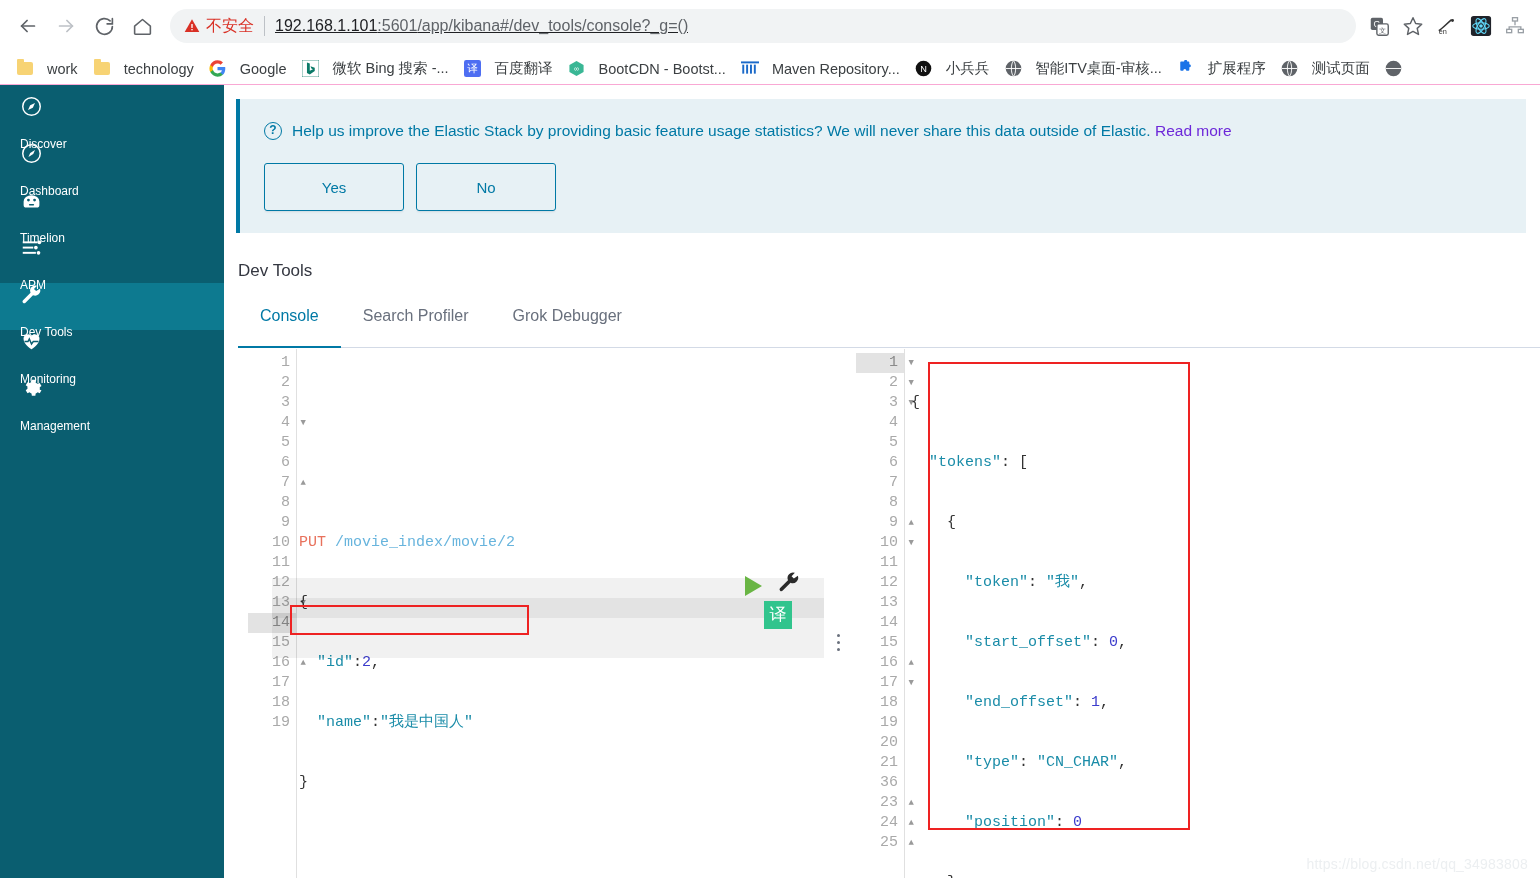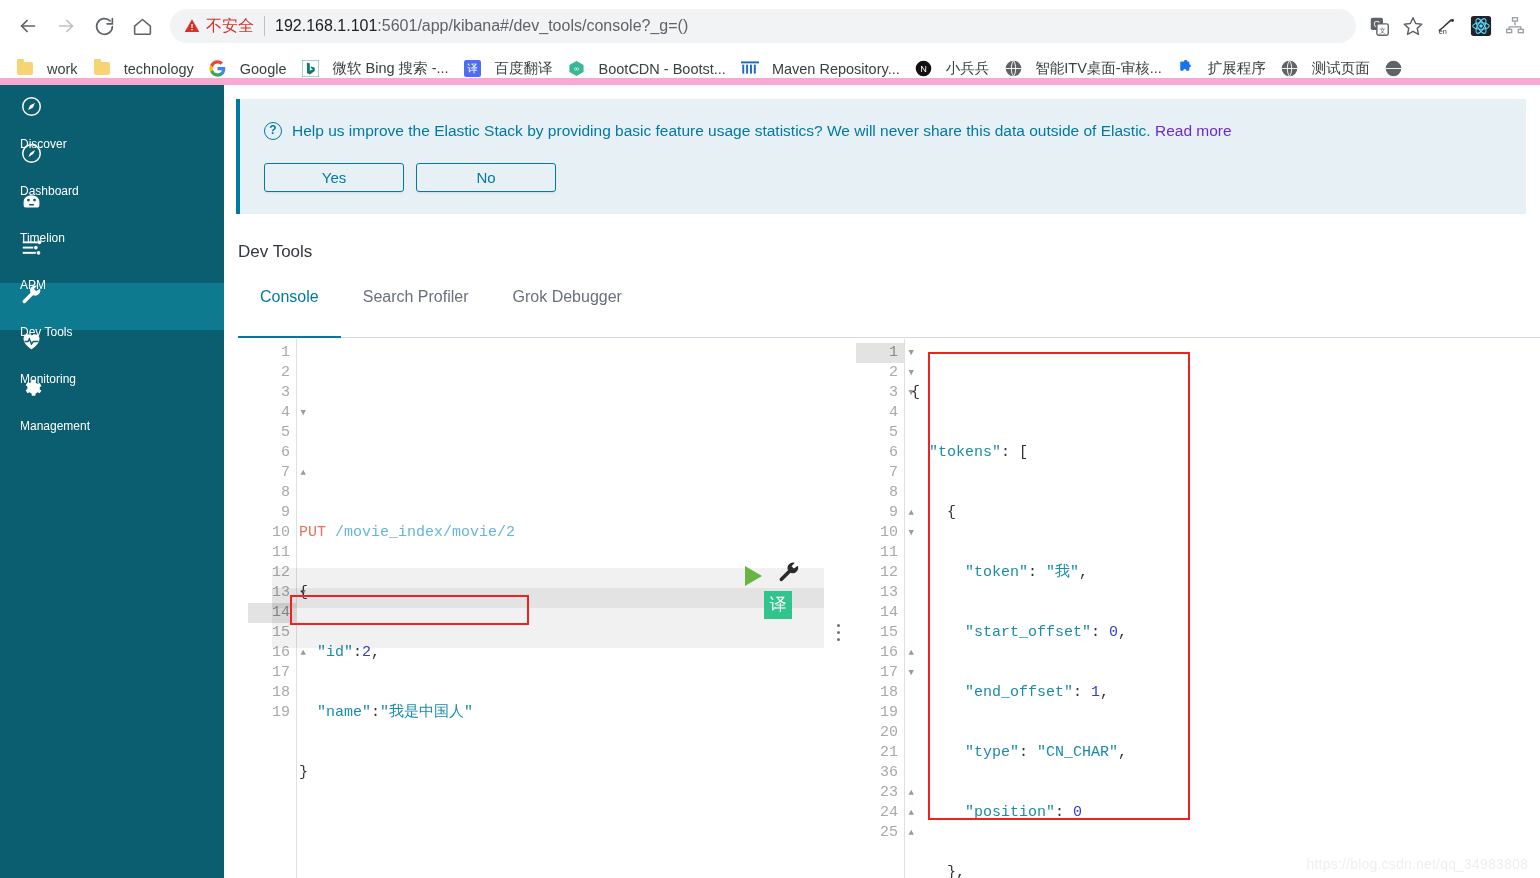--- a/index.html
+++ b/index.html
@@ -7,21 +7,21 @@
     width: 1540px; height: 878px;
     background: #fff;
     font-family: "Liberation Sans", sans-serif;
     overflow: hidden;
   }
 
   
   .browser-chrome {
     width: 1540px;
     background: #ffffff;
-    border-bottom: 7px solid #f9a8d4;
+    border-bottom: 1px solid #f9a8d4;
     height: 85px;
     position: relative;
   }
   .toolbar {
     height: 52px;
     display: flex;
     align-items: center;
     padding: 0 10px;
     gap: 2px;
   }
@@ -61,20 +61,21 @@
   }
   .omni-divider {
     width: 1px; height: 20px; background: #bdc1c6; margin: 0 10px;
     flex: 0 0 auto;
   }
   .url-text {
     font-size: 16px;
     white-space: nowrap;
     color: #202124;
     overflow: hidden;
+    text-decoration: underline;
   }
   .url-text .grey { color: #5f6368; }
 
   .tb-icons { display: flex; align-items: center; gap: 4px; flex: 0 0 auto; }
   .tb-icon {
     width: 30px; height: 30px;
     display: flex; align-items: center; justify-content: center;
     color: #5f6368;
   }
 
@@ -169,21 +170,21 @@
   }
   .q-ico {
     width: 18px; height: 18px; border: 1.6px solid #0079a5; border-radius: 50%;
     display:flex; align-items:center; justify-content:center;
     font-size: 12px; font-weight: 700; flex:0 0 auto; margin-top:1px;
   }
   .banner-link { text-decoration: none; color: #6d28d9; font-weight: 400; }
   .banner-btns { display: flex; gap: 12px; margin-top: 22px; }
   .btn-outline {
     min-width: 140px;
-    height: 29px;
+    height: 48px;
     border: 1px solid #0079a5;
     background: transparent;
     color: #0079a5;
     font-size: 15px;
     border-radius: 3px;
     font-family: "Liberation Sans", sans-serif;
     box-shadow: 0 2px 2px -1px rgba(152,162,179,0.3);
   }
 
   
@@ -191,21 +192,21 @@
     padding: 28px 0 0 14px;
   }
   .dt-title { font-size: 17px; color: #343741; font-weight: 400; }
   .dt-tabs {
     display: flex; gap: 0px;
     margin-top: 16px;
     border-bottom: 1px solid #d3dae6;
     padding-left: 0px;
   }
   .dt-tab {
-    padding: 10px 22px 31px 22px;
+    padding: 10px 22px 22px 22px;
     font-size: 16px;
     color: #69707d;
     position: relative;
   }
   .dt-tab.active { color: #0079a5; }
   .dt-tab.active:after {
     content:""; position:absolute; left:0; right:0; bottom:-1px; height:2px; background:#0079a5;
   }
 
   

